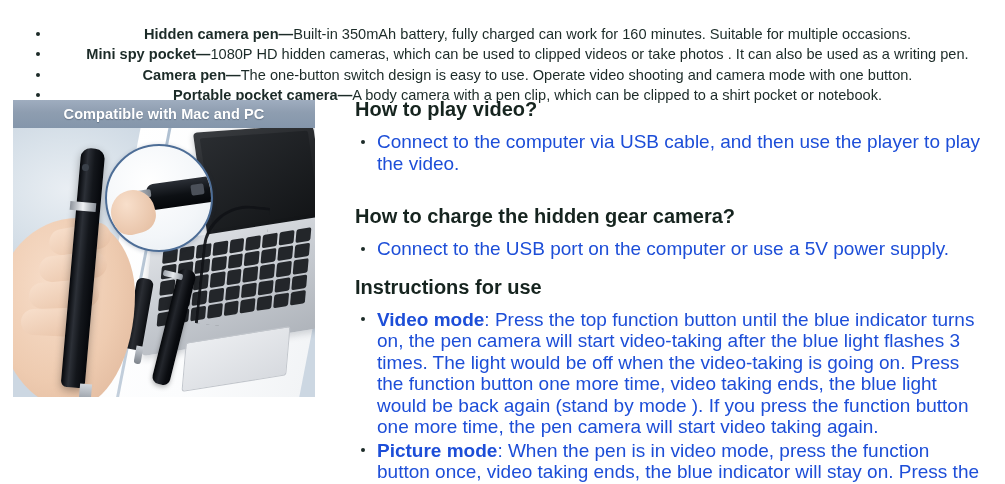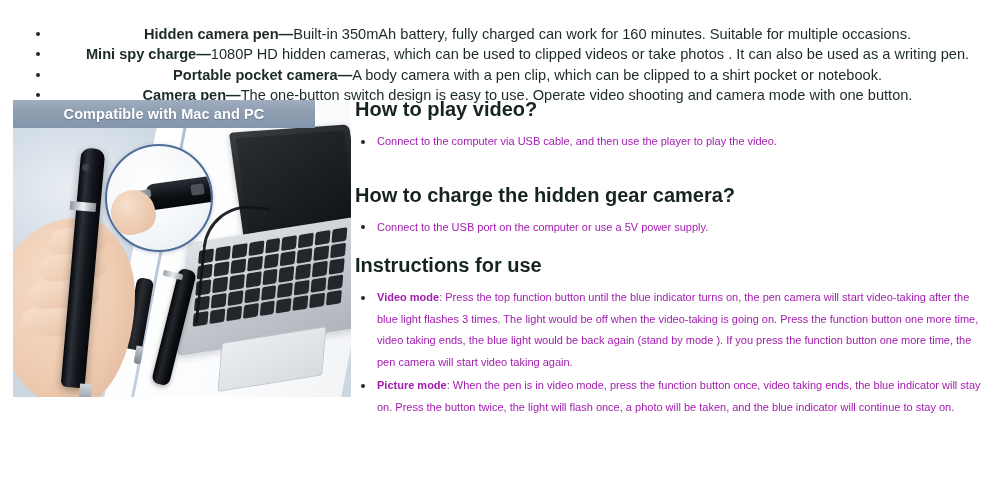--- a/index.html
+++ b/index.html
@@ -53,21 +53,21 @@
   }
   .feature-list .lead {
     font-weight: bold;
   }
 
   
   .product-figure {
     position: absolute;
     left: 13px;
     top: 100px;
-    width: 338px;
+    width: 302px;
     height: 297px;
     overflow: hidden;
     background: #eef1f4;
   }
   .photo {
     position: absolute;
     inset: 0;
     background:
       
       radial-gradient(ellipse 120px 90px at 18% 30%, #e9eef3 0%, #d9e2ea 55%, #ccd7e2 100%),
@@ -361,23 +361,23 @@
   .sec-gap-3 { margin-top: 17px; }
 
   .bullets {
     list-style: none;
     margin: 12px 0 0 0;
     padding: 0;
   }
   .bullets li {
     position: relative;
     padding-left: 22px;
-    font-size: 11px;
+    font-size: 19px;
     line-height: 21.5px;
-    color: #a21caf;
+    color: #1d4ed8;
     margin-bottom: 1px;
   }
   .bullets li::before {
     content: "";
     position: absolute;
     left: 6px;
     top: 8.5px;
     width: 4px;
     height: 4px;
     background: #1c2b28;
@@ -391,27 +391,27 @@
 </head>
 <body>
 
 <div class="page">
 
   <ul class="feature-list">
     <li>
       <span class="lead">Hidden camera pen—</span><span>Built-in 350mAh battery, fully charged can work for 160 minutes. Suitable for multiple occasions.</span>
     </li>
     <li>
-      <span class="lead">Mini spy charge—</span><span>1080P HD hidden cameras, which can be used to clipped videos or take photos . It can also be used as a writing pen.</span>
+      <span class="lead">Mini spy pocket—</span><span>1080P HD hidden cameras, which can be used to clipped videos or take photos . It can also be used as a writing pen.</span>
+    </li>
+    <li>
+      <span class="lead">Camera pen—</span><span>The one-button switch design is easy to use. Operate video shooting and camera mode with one button.</span>
     </li>
     <li>
       <span class="lead">Portable pocket camera—</span><span>A body camera with a pen clip, which can be clipped to a shirt pocket or notebook.</span>
-    </li>
-    <li>
-      <span class="lead">Camera pen—</span><span>The one-button switch design is easy to use. Operate video shooting and camera mode with one button.</span>
     </li>
   </ul>
 
   <div class="product-figure">
     <div class="photo">
       <div class="desk-wedge"></div>
       <div class="wedge-edge"></div>
 
       <div class="laptop-screen"></div>
       <div class="laptop-base"></div>

